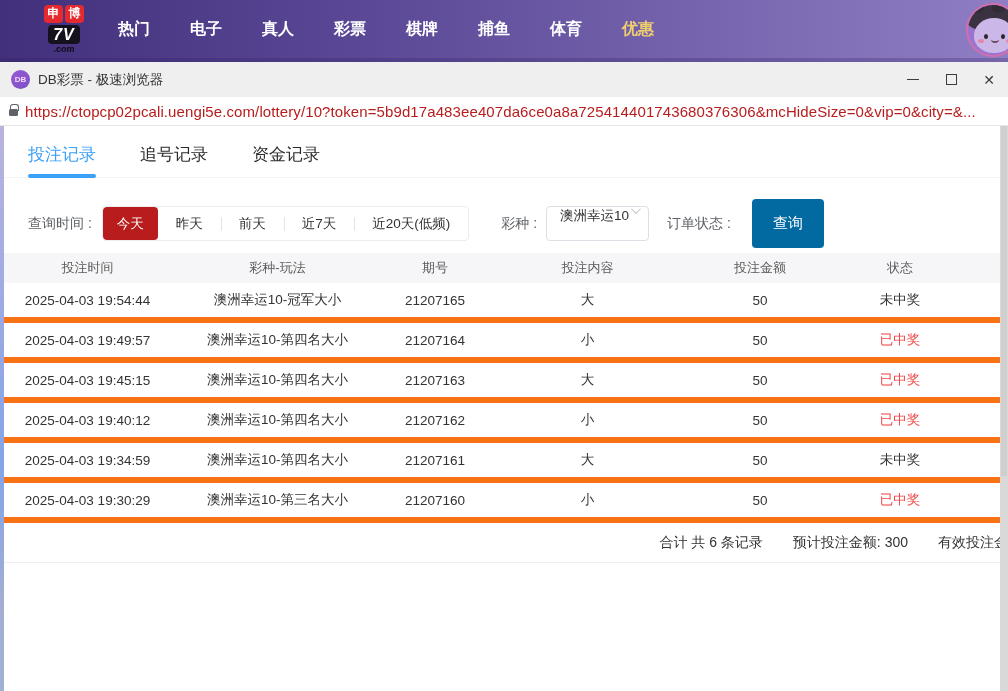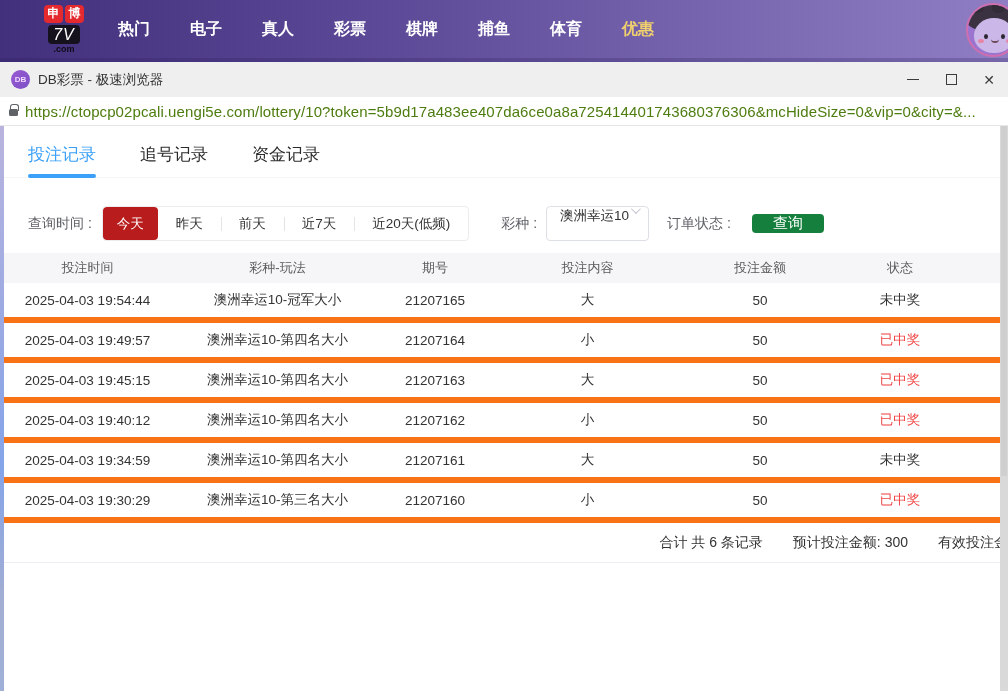--- a/index.html
+++ b/index.html
@@ -7,21 +7,21 @@
     font-family:"Liberation Sans","DejaVu Sans",sans-serif; }
 
   
   .nav { position:relative; height:62px; display:flex; align-items:center;
     background:linear-gradient(90deg,#42307c 0%,#5a4795 35%,#8f7ec4 100%);
     border-bottom:4px solid rgba(45,30,90,.25); }
   .logo { margin-left:38px; display:flex; flex-direction:column; align-items:center; width:52px; cursor:pointer; }
   .logo-top { display:flex; gap:2px; }
   .logo-sq { width:19px; height:18px; background:#e42a2f; color:#fff; border-radius:4px;
     font-size:12px; font-weight:bold; display:flex; align-items:center; justify-content:center; }
-  .logo-mid { margin-top:2px; background:#15121d; color:#fff; font-weight:normal; font-style:italic;
+  .logo-mid { margin-top:2px; background:#15121d; color:#fff; font-weight:bold; font-style:italic;
     font-size:16px; line-height:19px; padding:0 5px; border-radius:4px; letter-spacing:1px; }
   .logo-com { color:#0e0b15; font-weight:bold; font-size:9px; line-height:10px; }
   .nav-items { display:flex; margin-left:22px; gap:28px; }
   .nav-item { color:#ffffff; font-size:16px; font-weight:bold; padding:4px 6px; cursor:pointer; white-space:nowrap; }
   .nav-item.hl { color:#f0cf6e; }
   .avatar { position:absolute; right:-12px; top:3px; width:54px; height:54px; border-radius:50%;
     background:#9a74ce; border:2px solid #cf6fb0; overflow:hidden; cursor:pointer; }
   .av-hair { position:absolute; top:-8px; left:-5px; width:64px; height:36px; background:#3a3240; border-radius:50%; }
   .av-bun { position:absolute; width:13px; height:11px; background:#322b38; border-radius:50%; top:-3px; }
   .av-bun.l { left:3px; } .av-bun.r { right:13px; }
@@ -45,21 +45,21 @@
   .wc-min { width:12px; height:0; border-top:1.6px solid #3c3c3c; display:block; }
   .wc-max { width:11px; height:11px; border:1.6px solid #3c3c3c; display:block; }
   .wc-close { font-size:14px; color:#3c3c3c; line-height:1; }
 
   
   .urlbar { height:29px; background:#fff; border-bottom:1px solid #e6e6e6; display:flex; align-items:center;
     padding-left:9px; white-space:nowrap; overflow:hidden; }
   .lock { width:9px; height:7px; background:#5f6368; border-radius:1.5px; position:relative; margin:2px 7px 0 0; flex:0 0 auto; }
   .lock::before { content:""; position:absolute; top:-5px; left:1.2px; width:6.5px; height:6px;
     border:1.5px solid #5f6368; border-bottom:none; border-radius:3px 3px 0 0; }
-  .url-text { font-size:15px; color:#4d7c0f; letter-spacing:.1px;text-align:right; }
+  .url-text { font-size:15px; color:#b91c1c; letter-spacing:.1px;text-align:right; }
 
   
   .content { position:relative; height:565px; background:#fff; }
   .edge-strip { position:absolute; left:0; top:0; width:4px; height:100%; z-index:4;
     background:linear-gradient(#b9b4de 0%,#96a8e4 40%,#84a4e9 60%,#a3aed2 85%,#9fb0d8 100%); }
   .scrollbar { position:absolute; right:0; top:0; width:8px; height:100%; background:#d9d9d9; z-index:5; }
   .scrollbar::before { content:""; position:absolute; left:1px; top:0; width:6px; height:62%; background:#cfcfcf; }
 
   .tabs { display:flex; gap:44px; padding:17px 0 0 28px; height:52px; border-bottom:1px solid #f5f5f6; }
   .tab { font-size:17px; color:#2b2b2b; cursor:pointer; text-align:center; }
@@ -77,21 +77,21 @@
   .bg-item.active { background:#b91c1c; color:#fff; border-radius:4px; padding:0 14px; }
   .bg-item.active + .bg-item::before { display:none; }
   .lbl-lottery { margin-left:32px; }
   .select { display:flex; align-items:flex-start; height:35px; border:1px solid #dcdfe6; border-radius:4px;
     margin-left:9px; padding:0 10px 0 13px; cursor:pointer; }
   .select .sel-val { font-size:13.5px; color:#333; white-space:nowrap; }
   .sel-lottery { width:103px; } .sel-status { width:92px; }
   .chev { margin-left:auto; width:7px; height:7px; border-right:1.6px solid #c0c4cc; border-bottom:1.6px solid #c0c4cc;
     transform:rotate(45deg) translateY(-2px); flex:0 0 auto; }
   .lbl-status { margin-left:18px; }
-  .search-btn { margin-left:21px; width:72px; height:19px; background:#15803d; color:#fff; border:none;
+  .search-btn { margin-left:21px; width:72px; height:49px; background:#0369a1; color:#fff; border:none;
     border-radius:4px; font-size:15px; cursor:pointer; font-family:inherit; }
 
   .table { margin-top:12px; }
   .grid { display:grid; grid-template-columns:175px 205px 110px 195px 150px 130px; align-items:center; }
   .c { text-align:center; white-space:nowrap; }
   .thead { height:30px; background:#f6f6f8; color:#5a5a5a; font-size:13px; }
   .trow { height:40px; border-bottom:6px solid #f97316; font-size:13.5px; color:#333; }
   .status.won { color:#ef4444; }
   .tsummary { display:flex; justify-content:flex-end; align-items:center; gap:30px; height:40px;
     border-bottom:1px solid #eeeef2; font-size:14px; color:#333; margin-right:-14px; white-space:nowrap; }

